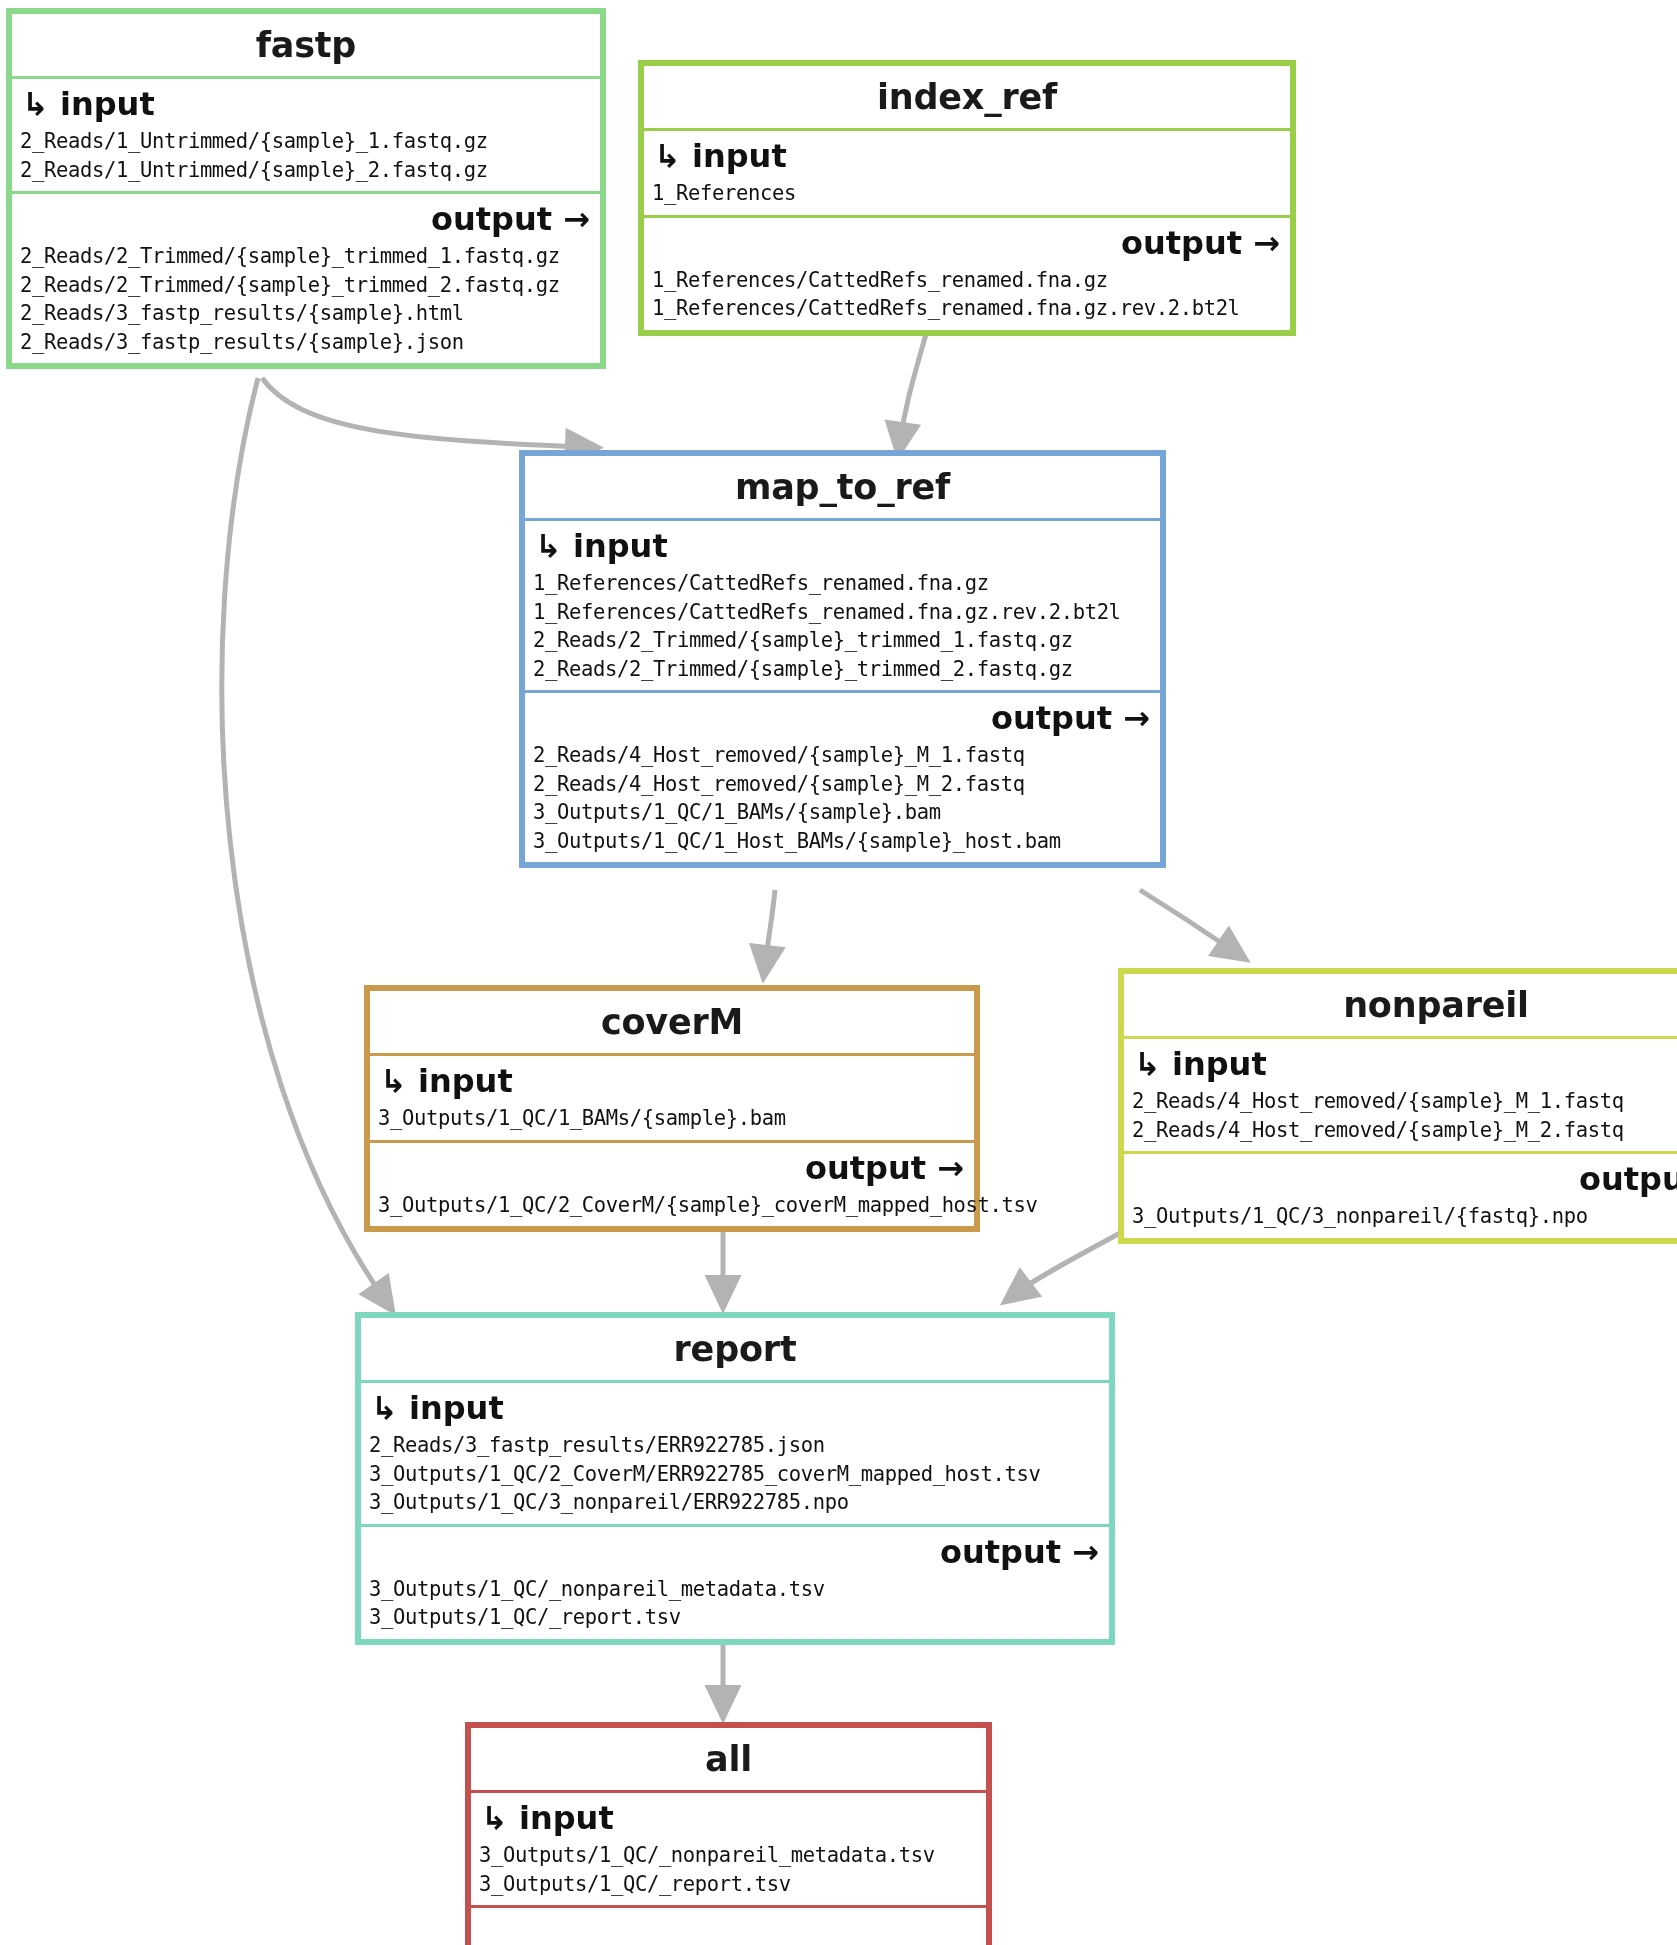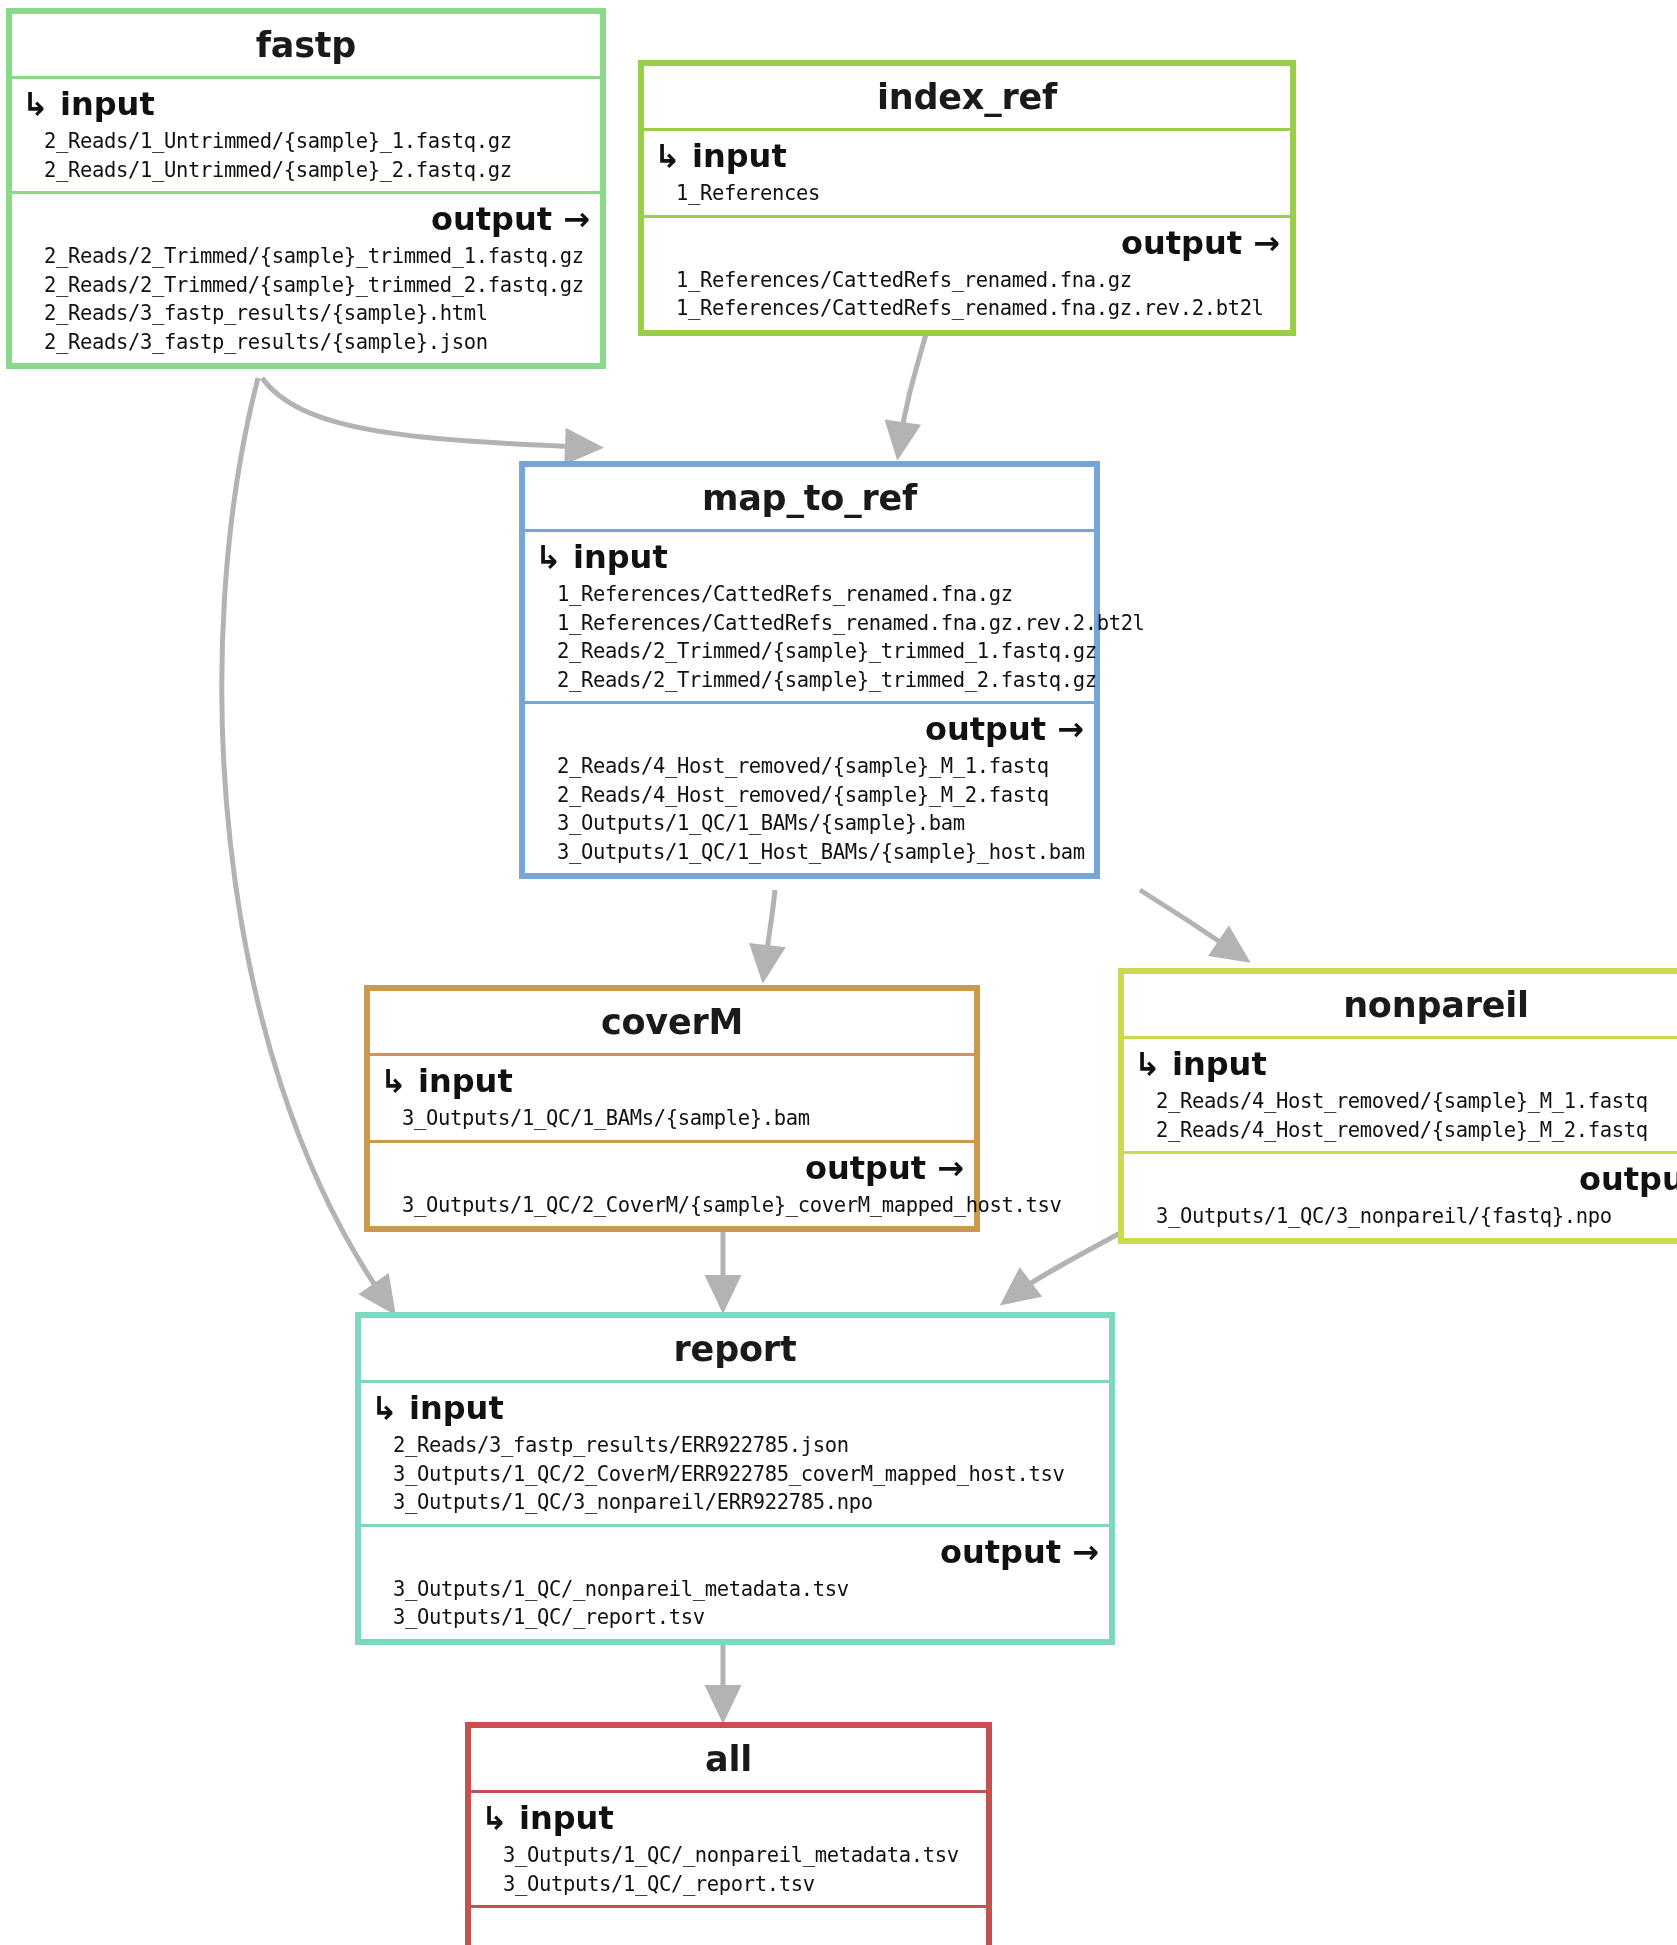--- a/index.html
+++ b/index.html
@@ -66,21 +66,20 @@
   .file-list {
     padding: 0 8px 7px 8px;
   }
   .file-item {
     font-family: "DejaVu Sans Mono", monospace;
     font-size: 20.5px;
     line-height: 28.5px;
     color: #111;
     white-space: nowrap;
     letter-spacing: -0.35px;
-    margin-left: 24px;
   }
   .section.empty-out {
     height: 42px;
   }
 </style>
 </head>
 <body>
 
 <div id="canvas">
 
@@ -131,21 +130,21 @@
           </div>
         </div>
         <div class="section" style="border-top-color: rgb(154, 205, 72);">
           <div class="section-head out">output →</div>
           <div class="file-list">
             <div class="file-item">1_References/CattedRefs_renamed.fna.gz</div>
             <div class="file-item">1_References/CattedRefs_renamed.fna.gz.rev.2.bt2l</div>
           </div>
         </div>
       </div>
-      <div class="node" style="left: 519px; top: 461px; width: 581px; border-color: rgb(118, 165, 216);">
+      <div class="node" style="left: 519px; top: 450px; width: 647px; border-color: rgb(118, 165, 216);">
         <div class="node-title">map_to_ref</div>
         <div class="section" style="border-top-color: rgb(118, 165, 216);">
           <div class="section-head in">↳ input</div>
           <div class="file-list">
             <div class="file-item">1_References/CattedRefs_renamed.fna.gz</div>
             <div class="file-item">1_References/CattedRefs_renamed.fna.gz.rev.2.bt2l</div>
             <div class="file-item">2_Reads/2_Trimmed/{sample}_trimmed_1.fastq.gz</div>
             <div class="file-item">2_Reads/2_Trimmed/{sample}_trimmed_2.fastq.gz</div>
           </div>
         </div>

